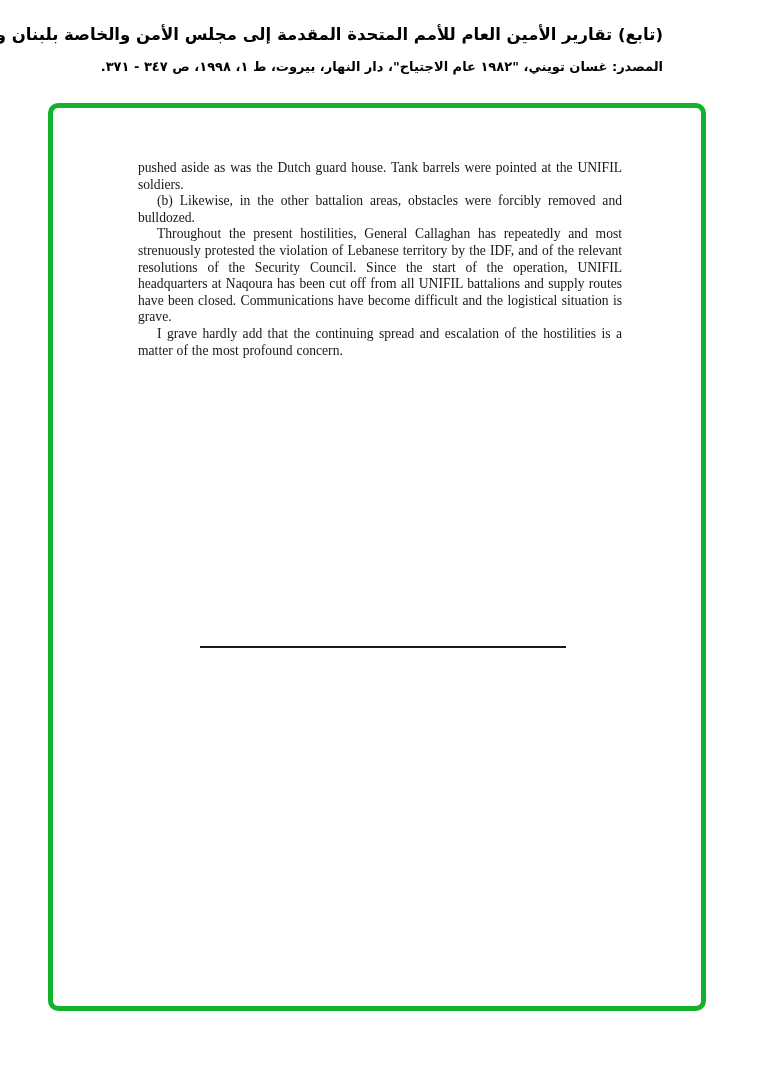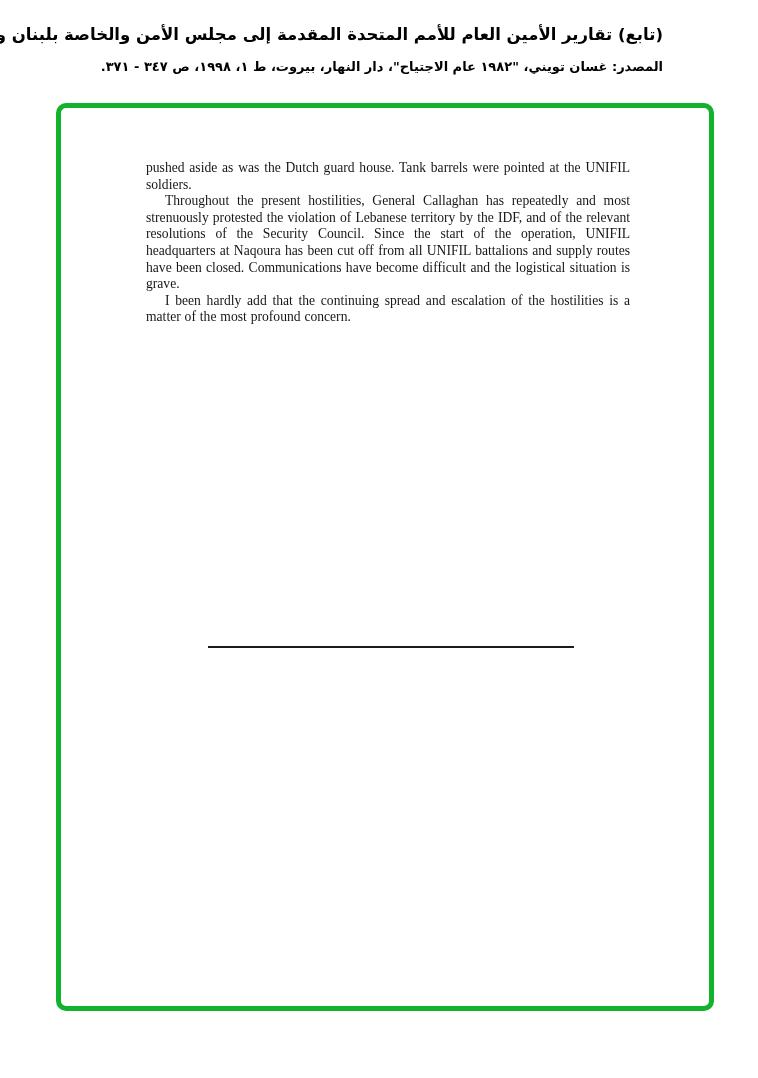--- a/index.html
+++ b/index.html
@@ -32,21 +32,21 @@
   .header-line2 {
     font-size: 13px;
     line-height: 26px;
     margin-top: 2px;
     white-space: nowrap;
   }
 
   
   .frame {
     position: absolute;
-    left: 56px;
+    left: 48px;
     top: 103px;
     width: 658px;
     height: 908px;
     border: 5px solid #12b22c;
     border-radius: 10px;
     background: #ffffff;
   }
 
   
   .doc-body {
@@ -78,17 +78,18 @@
 <body>
 
 <div class="header">
   <div class="header-line1">(تابع) تقارير الأمين العام للأمم المتحدة المقدمة إلى مجلس الأمن والخاصة بلبنان واليونيفل.</div>
   <div class="header-line2">المصدر: غسان تويني، "١٩٨٢ عام الاجتياح"، دار النهار، بيروت، ط ١، ١٩٩٨، ص ٣٤٧ - ٣٧١.</div>
 </div>
 
 <div class="frame" style="border-color: rgb(18, 178, 44);">
   <div class="doc-body" style="color: rgb(22, 22, 22);">
       <div class="para">pushed aside as was the Dutch guard house. Tank barrels were pointed at the UNIFIL soldiers.</div>
+      <div class="para indent">(b) Likewise, in the other battalion areas, obstacles were forcibly removed and bulldozed.</div>
       <div class="para indent">Throughout the present hostilities, General Callaghan has repeatedly and most strenuously protested the violation of Lebanese territory by the IDF, and of the relevant resolutions of the Security Council. Since the start of the operation, UNIFIL headquarters at Naqoura has been cut off from all UNIFIL battalions and supply routes have been closed. Communications have become difficult and the logistical situation is grave.</div>
-      <div class="para indent">I been hardly add that the continuing spread and escalation of the hostilities is a matter of the most profound concern.</div>
+      <div class="para indent">I grave hardly add that the continuing spread and escalation of the hostilities is a matter of the most profound concern.</div>
     </div>
   <div class="divider" style="background: rgb(26, 26, 26);"></div>
 </div>
 
 </body></html>

